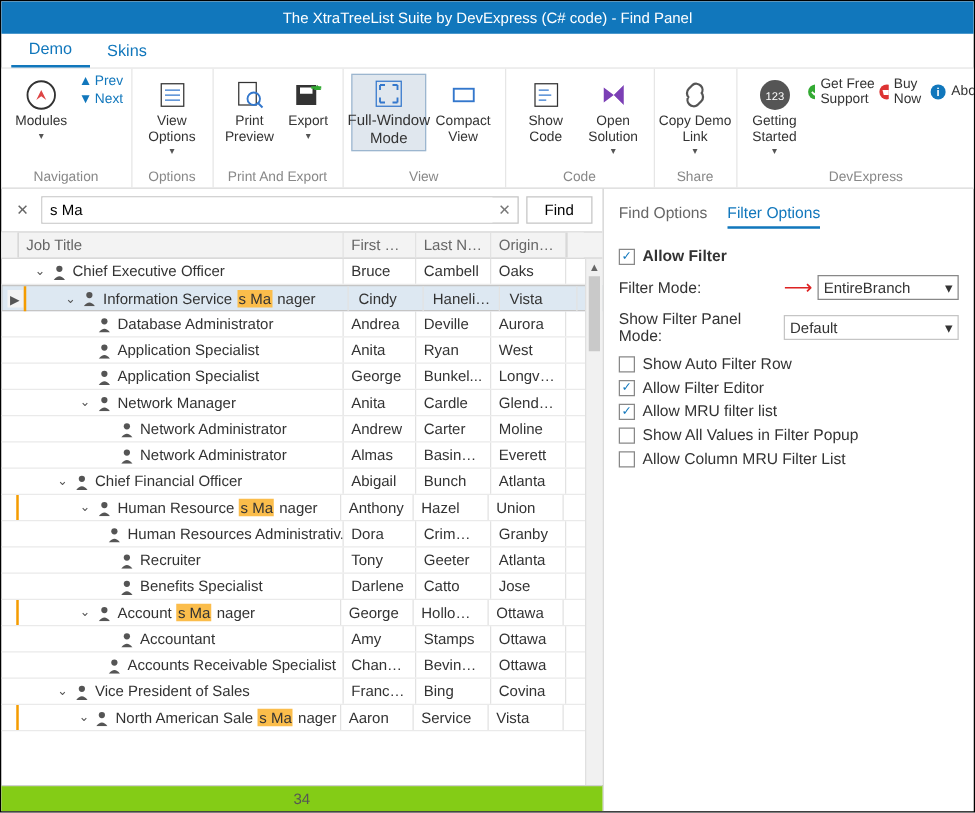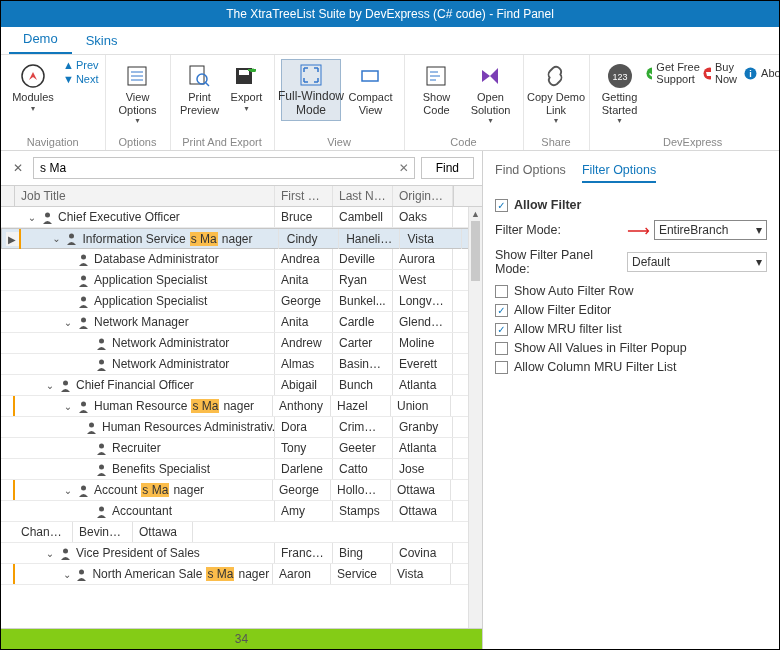--- a/index.html
+++ b/index.html
@@ -10,21 +10,21 @@
 .menubar { height: 28px; display: flex; align-items: flex-end; padding-left: 8px; border-bottom: 1px solid #e0e0e0; }
 .menutab { padding: 6px 14px; font-size: 13px; color: #1177bc; cursor: pointer; }
 .menutab.active { border-bottom: 2px solid #1177bc; }
 
 .ribbon { display: flex; height: 96px; border-bottom: 1px solid #d8d8d8; background: #fff; }
 .rgroup { border-right: 1px solid #e6e6e6; padding: 4px 6px 0; display: flex; flex-direction: column; justify-content: space-between; }
 .rgroup-body { display: flex; gap: 2px; flex: 1; align-items: flex-start; }
 .rgroup-label { text-align: center; font-size: 11px; color: #888; padding: 2px 0; }
 .rbtn { display: flex; flex-direction: column; align-items: center; justify-content: flex-start; padding: 3px 4px 2px; min-width: 52px; text-align: center; font-size: 11px; color: #333; line-height: 1.15; cursor: pointer; border: 1px solid transparent; }
 .rbtn.sel { background: #e0e7ee; border: 1px solid #9cb6cf; }
-.rbtn .ic { width: 26px; height: 26px; margin-bottom: 2px; display: flex; align-items: center; }
+.rbtn .ic { width: 26px; height: 26px; margin-bottom: 2px; display: flex; align-items: center; justify-content: center; }
 .rbtn .dd { font-size: 8px; color: #555; }
 .nav-small { display: flex; flex-direction: column; gap: 2px; justify-content: center; margin-left: 2px; }
 .nav-small div { font-size: 11px; color: #1177bc; cursor: pointer; display: flex; align-items: center; gap: 2px; }
 .dx-list { display: flex; flex-direction: row; gap: 2px; padding: 2px 0; font-size: 11px; }
 .dx-list div { display: flex; align-items: center; gap: 4px; cursor: pointer; }
 
 .content { display: flex; height: calc(650px - 26px - 28px - 96px - 2px); }
 .left { flex: 1 1 auto; display: flex; flex-direction: column; border-right: 1px solid #d0d0d0; }
 .findbar { display: flex; align-items: center; gap: 6px; padding: 6px 8px; }
 .findbar .x { color: #666; cursor: pointer; padding: 0 4px; }
@@ -535,20 +535,30 @@
               </span>
               <span>Accountant</span>
             </div>
             <div class="gcell gc-fn">Amy</div>
             <div class="gcell gc-ln">Stamps</div>
             <div class="gcell gc-oc">Ottawa</div>
             <div class="gc-sc"></div>
           </div>
           <div class="grow">
             <div class="gutter"></div>
+            <div class="gcell gc-job" style="padding-left:66px">
+              <span style="width:10px;display:inline-block"></span>
+              <span class="person-ic">
+                <svg width="13" height="13">
+                  <circle cx="6.5" cy="4" r="2.5" fill="#555"></circle>
+                  <path d="M2 13 Q6.5 7 11 13 Z" fill="#555"></path>
+                </svg>
+              </span>
+              <span>Accounts Receivable Specialist</span>
+            </div>
             <div class="gcell gc-fn">Chandler</div>
             <div class="gcell gc-ln">Bevington</div>
             <div class="gcell gc-oc">Ottawa</div>
             <div class="gc-sc"></div>
           </div>
           <div class="grow">
             <div class="gutter"></div>
             <div class="gcell gc-job" style="padding-left:30px">
               <span class="exp">⌄</span>
               <span class="person-ic">

